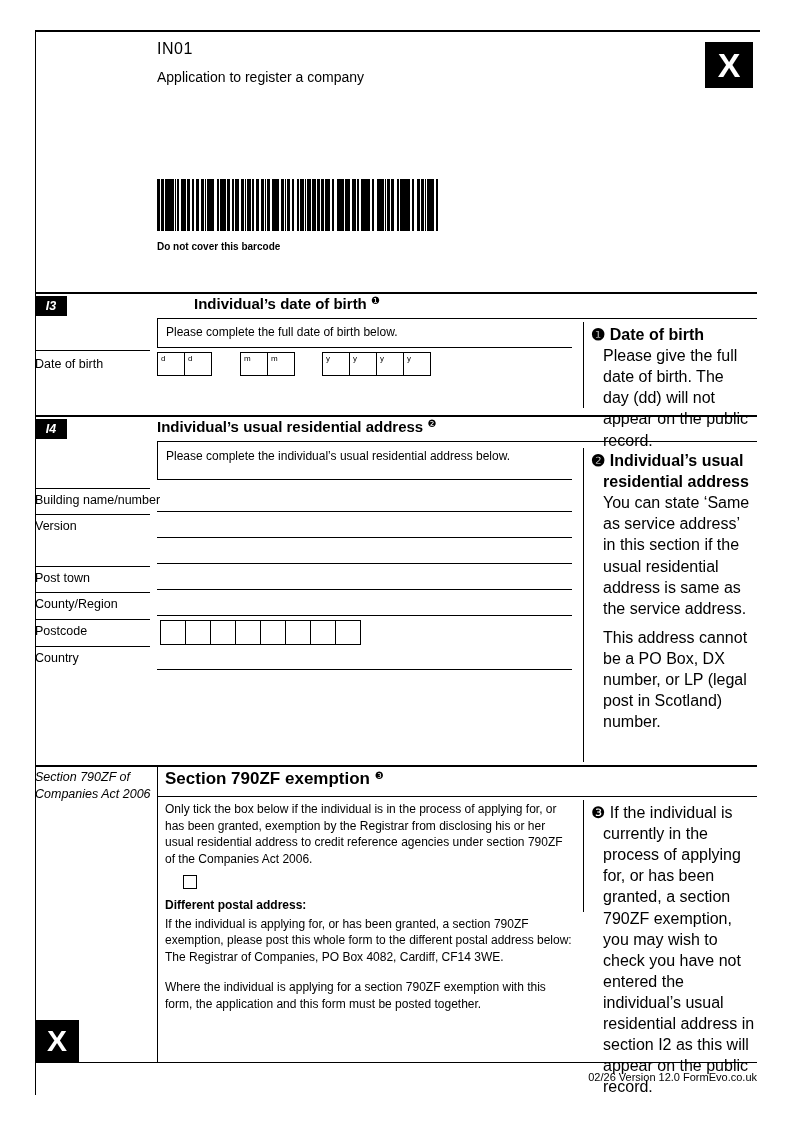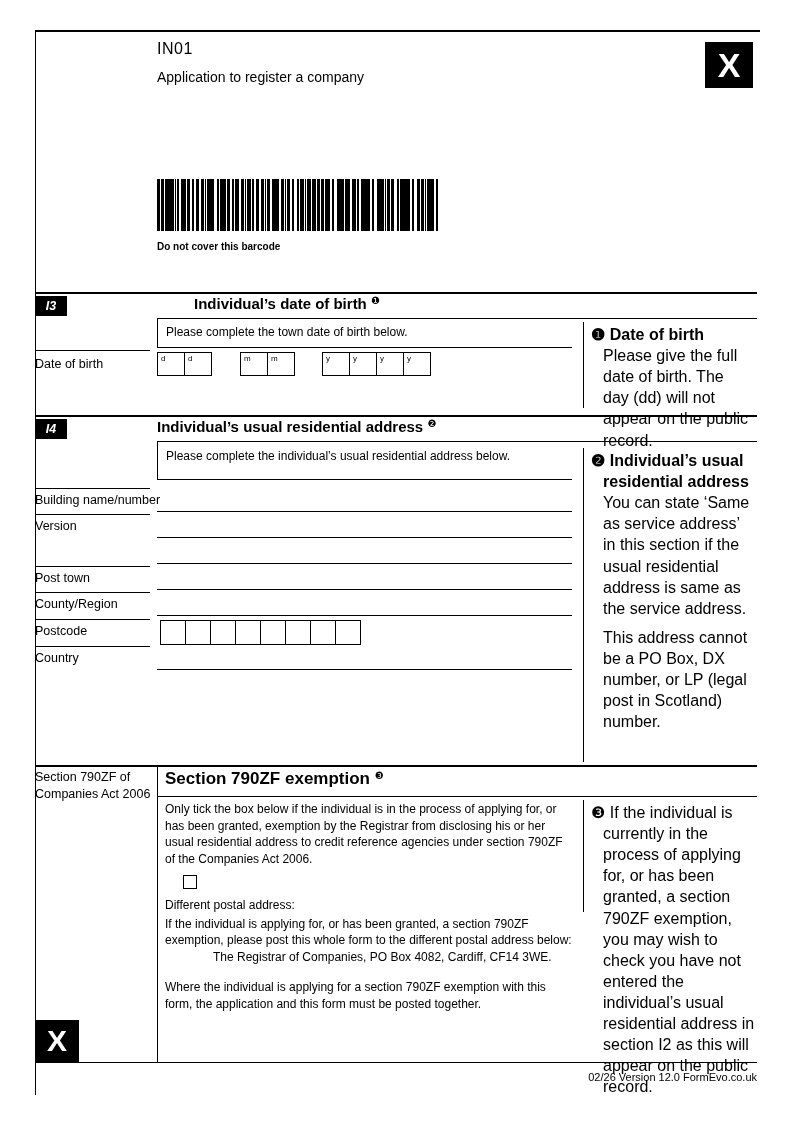--- a/index.html
+++ b/index.html
@@ -44,27 +44,27 @@
   .cell:first-child { margin-left:0; }
   .cell.dob { width:28px; height:24px; font-size:8px; padding:1px 0 0 3px; }
   .cell.pc  { width:26px; height:25px; }
 
   .note { position:absolute; font-size:16px; line-height:1.32; }
   .note-title { font-weight:bold; padding-left:12px; text-indent:-12px; }
   .note-body  { padding-left:12px; }
   .note-body.hang { text-indent:-12px; }
   .note p { margin:0 0 8px 0; }
 
-  .zf-left-label { position:absolute; font-size:12.5px; line-height:1.35; }
+  .zf-left-label { position:absolute; font-size:12.5px; line-height:1.35;font-style:italic; }
   .zf-title { position:absolute; font-size:17px; font-weight:bold; }
   .zf-body { position:absolute; font-size:12px; line-height:1.38; }
   .zf-body p { margin:0; }
   .zf-body .gap-b { margin-bottom:8px; }
-  .zf-body .gap-big { margin-bottom:14px;margin-left:48px; }
-  .zf-body .bold { font-weight:normal; margin-bottom:2px; }
+  .zf-body .gap-big { margin-bottom:14px; }
+  .zf-body .bold { font-weight:bold; margin-bottom:2px; }
   .zf-checkbox { width:14px; height:14px; border:1px solid #000; margin:0 0 8px 18px; }
 
   .footer { position:absolute; font-size:11px; }
 </style>
 </head>
 <body>
 
 <div class="page">
 
   <div class="hl2" style="left:35px;top:30px;width:725px;"></div>
@@ -79,21 +79,21 @@
   <div class="barcode-caption" style="left:157px;top:241px;">Do not cover this barcode</div>
 
   <div class="hl2" style="left:35px;top:292px;width:722px;"></div>
   <div class="badge" style="left:35px;top:296px;">I3</div>
   <div class="sec-title" style="left:157px;top:295px;margin-left:37px;">
     <span>Individual’s date of birth</span>
     <span class="ref">❶</span>
   </div>
   <div class="hl" style="left:157px;top:318px;width:600px;"></div>
   <div class="vl" style="left:157px;top:318px;height:29px;"></div>
-  <div class="instruction" style="left:166px;top:325px;">Please complete the town date of birth below.</div>
+  <div class="instruction" style="left:166px;top:325px;">Please complete the full date of birth below.</div>
   <div class="hl" style="left:157px;top:347px;width:415px;"></div>
 
   <div class="hl" style="left:35px;top:350px;width:115px;"></div>
   <div class="lbl" style="left:35px;top:357px;">Date of birth</div>
 
   <div class="cellrow" style="left:157px;top:352px;">
     <div class="cell dob">d</div>
     <div class="cell dob">d</div>
   </div>
   <div class="cellrow" style="left:240px;top:352px;">

